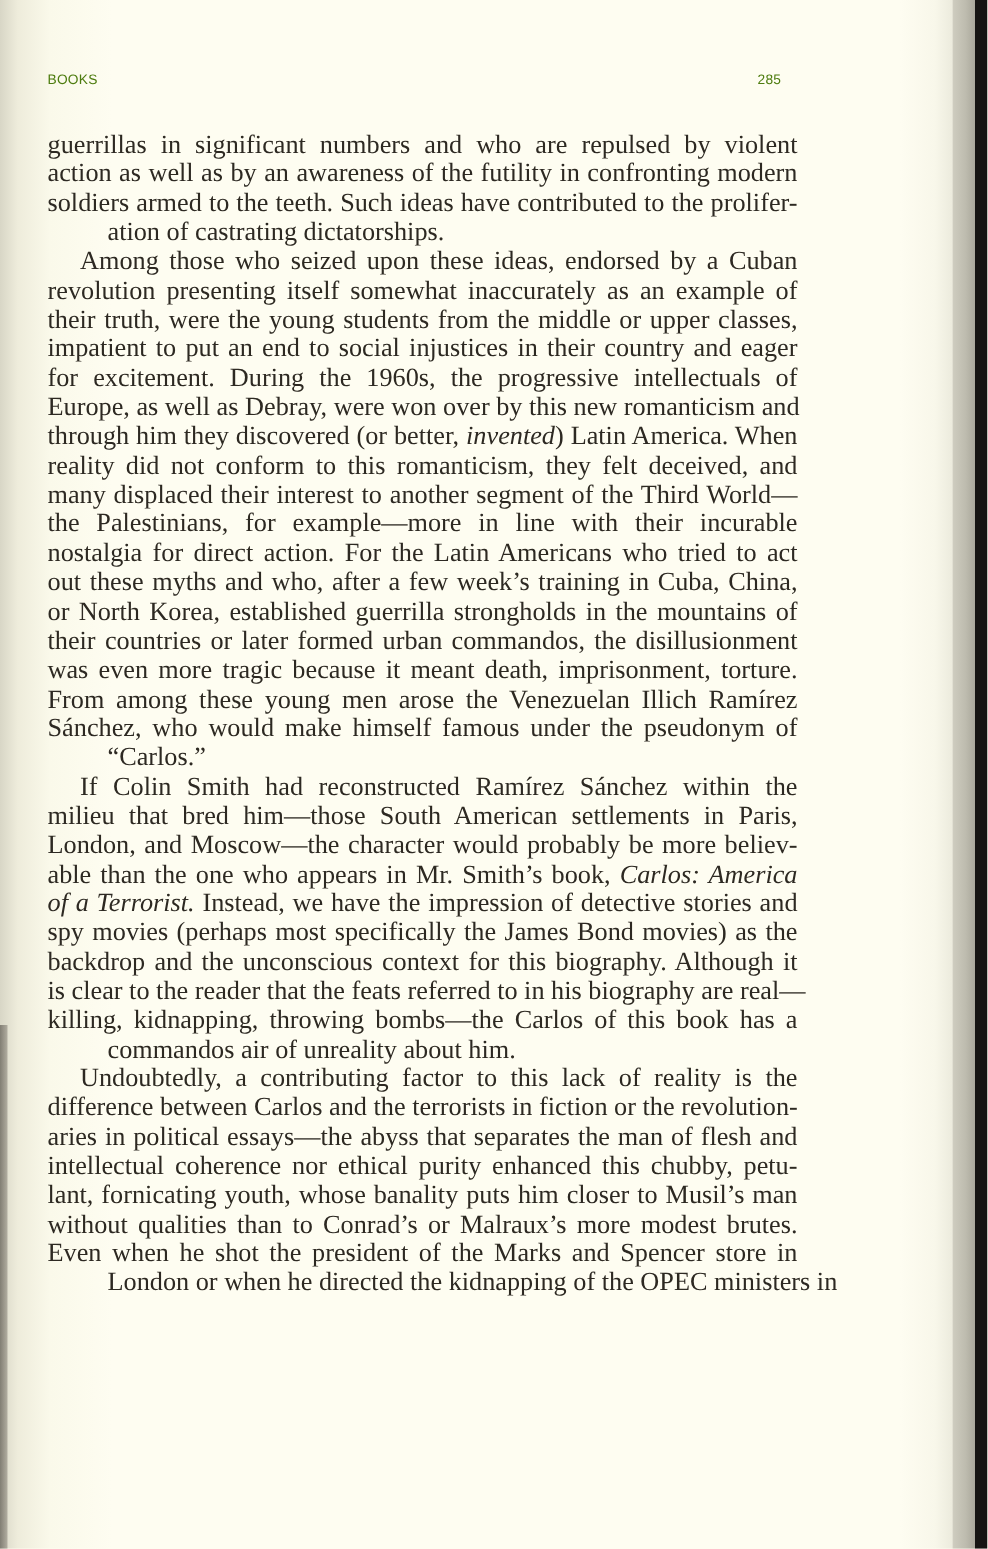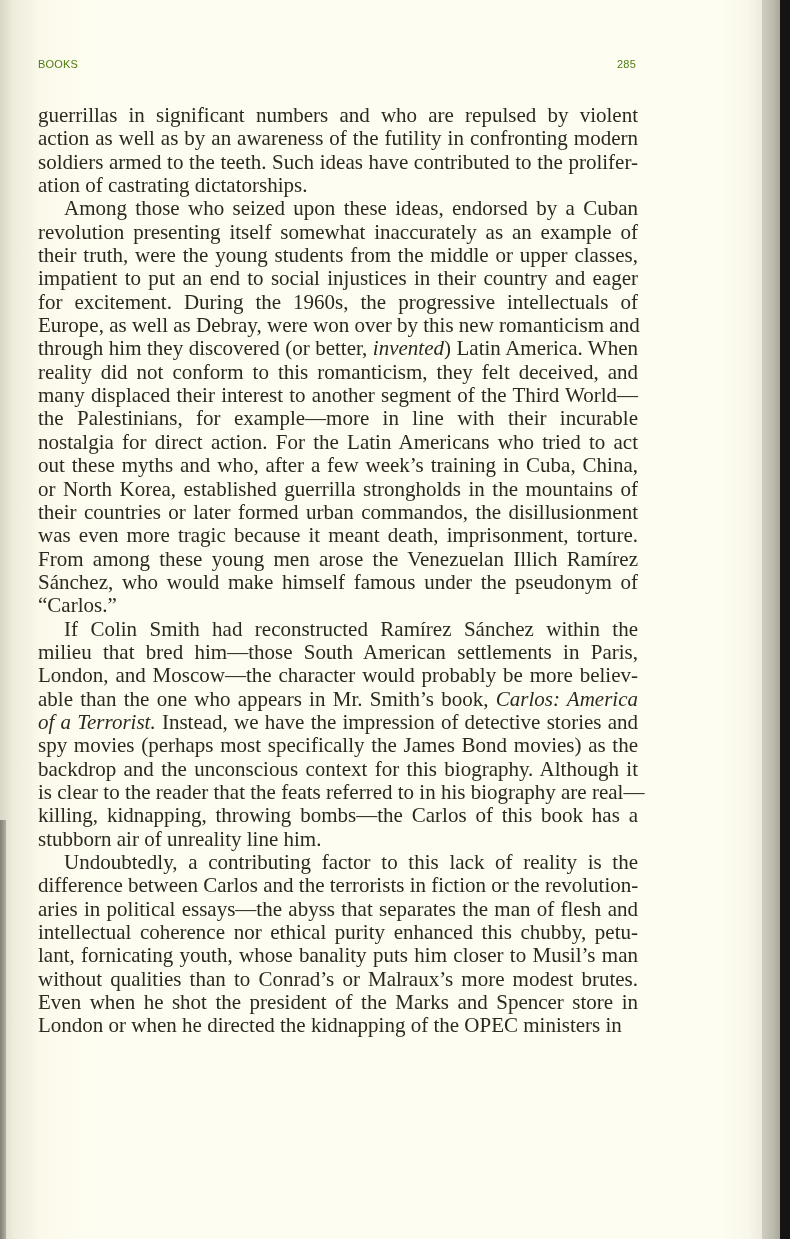--- a/index.html
+++ b/index.html
@@ -25,31 +25,31 @@
     position: absolute; left: 0; top: 820px; width: 6px; height: 419px;
     background: linear-gradient(to right, #3b3731, #8a857a);
     opacity: 0.55;
   }
   .running-head {
     position: absolute; top: 58px; left: 38px; width: 600px; height: 24px;
     font-family: "Liberation Sans", "DejaVu Sans", sans-serif;
     font-size: 11px; color: #4d7c0f; letter-spacing: 0.2px;
   }
   .running-head .title { position: absolute; left: 0; top: 0; }
-  .running-head .pageno { position: absolute; right: 2px; top: 0; }
+  .running-head .pageno { position: absolute; right: 13px; top: 0; }
 
   .body-text {
     position: absolute; top: 104px; left: 38px; width: 600px;
     font-size: 21px; line-height: 23.35px; color: #2d2922;
   }
   .line {
     display: block; height: 23.35px; white-space: nowrap;
     text-align: justify; text-align-last: justify;
   }
-  .line.last { text-align-last: left; }
+  .line.last { text-align-last: left; margin-left: 48px; }
   .line.indent { padding-left: 26px; }
   .line .it { font-style: italic; }
 </style>
 </head>
 <body>
 
 <div class="page"></div>
 <div class="page-edge"></div>
 <div class="page-shadow"></div>
 <div class="left-gutter-shadow"></div>
@@ -89,21 +89,21 @@
     <div>
       <span class="line indent">If Colin Smith had reconstructed Ramírez Sánchez within the</span>
       <span class="line">milieu that bred him—those South American settlements in Paris,</span>
       <span class="line">London, and Moscow—the character would probably be more believ-</span>
       <span class="line">able than the one who appears in Mr. Smith’s book, <span class="it">Carlos: America</span></span>
       <span class="line"><span class="it">of a Terrorist.</span> Instead, we have the impression of detective stories and</span>
       <span class="line">spy movies (perhaps most specifically the James Bond movies) as the</span>
       <span class="line">backdrop and the unconscious context for this biography. Although it</span>
       <span class="line">is clear to the reader that the feats referred to in his biography are real—</span>
       <span class="line">killing, kidnapping, throwing bombs—the Carlos of this book has a</span>
-      <span class="line last">stubborn air of unreality line him.</span>
+      <span class="line last">commandos air of unreality about him.</span>
     </div>
     <div>
       <span class="line indent">Undoubtedly, a contributing factor to this lack of reality is the</span>
       <span class="line">difference between Carlos and the terrorists in fiction or the revolution-</span>
       <span class="line">aries in political essays—the abyss that separates the man of flesh and</span>
       <span class="line">intellectual coherence nor ethical purity enhanced this chubby, petu-</span>
       <span class="line">lant, fornicating youth, whose banality puts him closer to Musil’s man</span>
       <span class="line">without qualities than to Conrad’s or Malraux’s more modest brutes.</span>
       <span class="line">Even when he shot the president of the Marks and Spencer store in</span>
       <span class="line last">London or when he directed the kidnapping of the OPEC ministers in</span>

